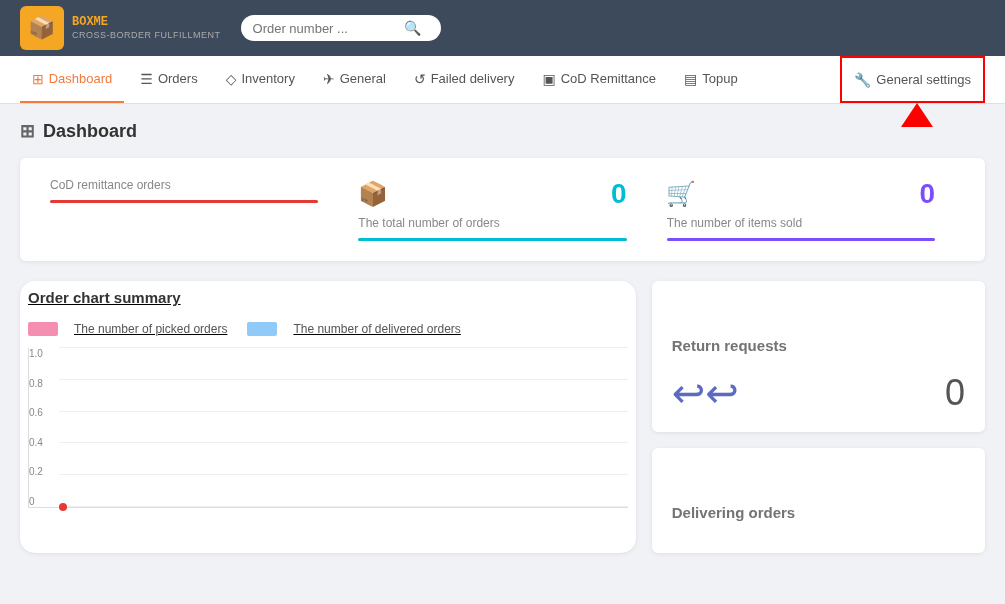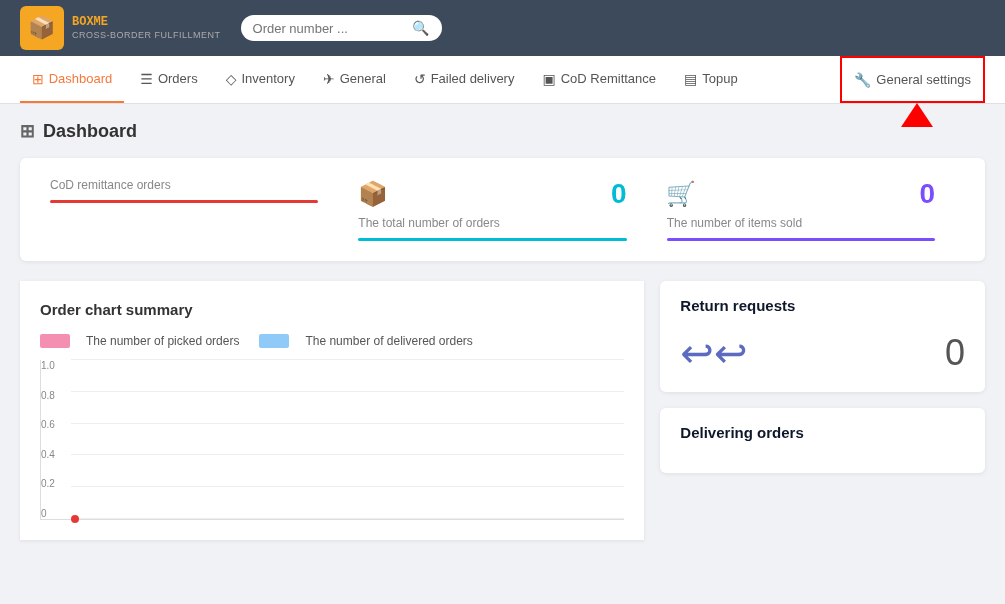--- a/index.html
+++ b/index.html
@@ -40,21 +40,21 @@
       color: #aaa;
       font-size: 9px;
       letter-spacing: 0.5px;
     }
     .search-bar {
       display: flex;
       align-items: center;
       background: white;
       border-radius: 20px;
       padding: 5px 12px;
-      gap: 20px;
+      gap: 12px;
       min-width: 200px;
     }
     .search-bar input {
       border: none;
       outline: none;
       font-size: 13px;
       color: #666;
       background: transparent;
       width: 140px;
     }
@@ -182,24 +182,25 @@
     .stat-divider.purple { background: #7c4dff; }
 
     
     .bottom-row {
       display: flex;
       gap: 16px;
     }
     .chart-card {
       flex: 1.8;
       background: white;
-      border-radius: 0;
-      padding: 20px;
+      border-radius: 15px;
+      padding: 8px;
       box-shadow: 0 1px 4px rgba(0,0,0,0.08);
       min-height: 240px;
+      text-decoration: underline;
     }
     .chart-title {
       font-size: 15px;
       font-weight: bold;
       color: #333;
       margin-bottom: 16px;
     }
     .chart-legend {
       display: flex;
       gap: 20px;
@@ -271,22 +272,23 @@
     }
     .small-card {
       background: white;
       border-radius: 6px;
       padding: 16px 20px;
       box-shadow: 0 1px 4px rgba(0,0,0,0.08);
     }
     .small-card-title {
       font-size: 15px;
       font-weight: bold;
-      color: #0f172a;
+      color: #737373;
       margin-bottom: 16px;
+      margin-top: 40px;
     }
     .small-card-content {
       display: flex;
       align-items: center;
       justify-content: space-between;
     }
     .return-icon {
       font-size: 40px;
       color: #5c6bc0;
     }

